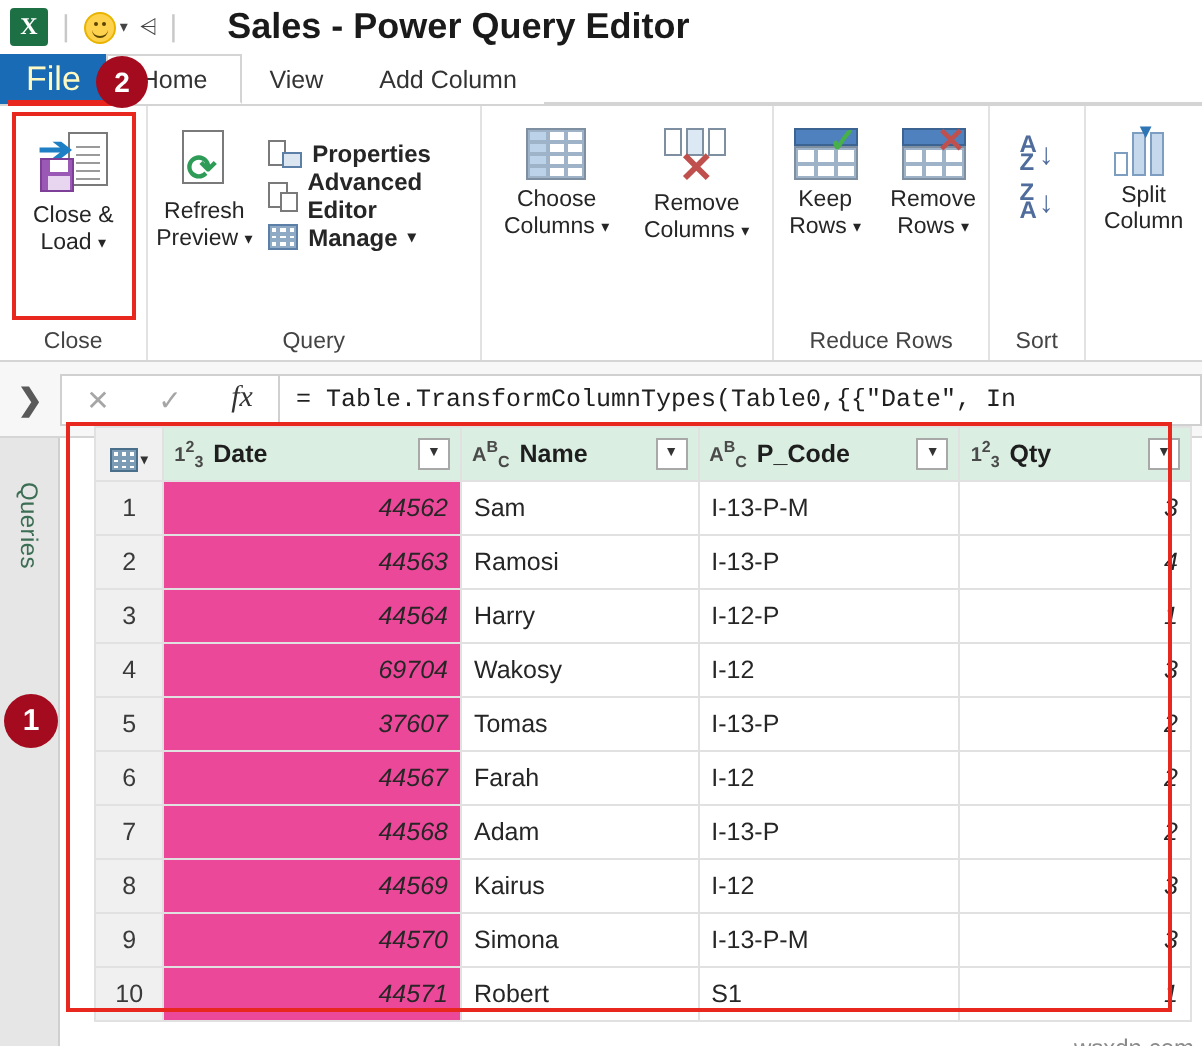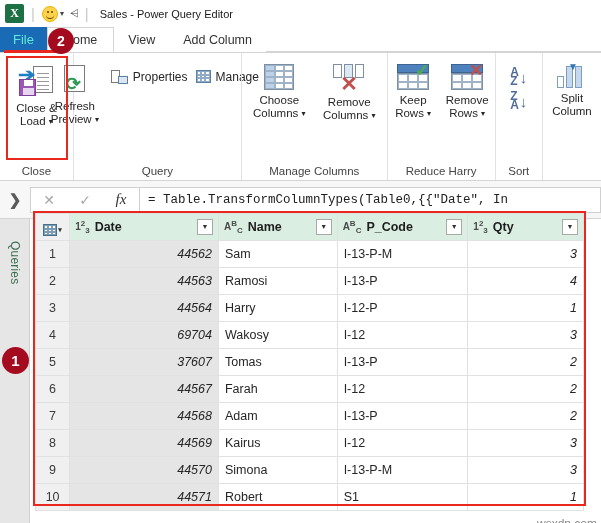--- a/index.html
+++ b/index.html
@@ -35,34 +35,34 @@
     content:""; position:absolute; width:2px;height:2px;border-radius:50%;
     background:#5a4500; top:4px;
   }
   .smiley:before{left:4px;} .smiley:after{right:4px;}
   .smiley span{
     position:absolute; left:3px; top:7px; width:8px;height:5px;
     border-bottom:1.5px solid #5a4500; border-radius:0 0 7px 7px;
   }
   .tiny-caret { font-size:8px; color:#444; margin-left:2px; }
   .qat-more { font-size:11px; color:#444; margin-left:6px; letter-spacing:-1px;}
-  .title-text { margin-left:4px; font-size:11px; color:#1a1a1a; }
+  .title-text { margin-left:18px; font-size:18px; color:#1a1a1a;font-weight:bold; }
 
   
   .tabs {
     height:26px; background:#ffffff; display:flex; align-items:stretch;
     position:relative; border-bottom:1px solid #d4d4d4;
   }
   .tab {
     display:flex; align-items:center; justify-content:center;
     font-size:12.5px; color:#333; padding:0 14px; cursor:default;
     position:relative;
   }
   .tab.file {
-    background:#1a6bb5; color:#5eead4; padding:0 13px; font-size:13px;
+    background:#1a6bb5; color:#fef9c3; padding:0 13px; font-size:17px;
   }
   .tab.active {
     background:#ffffff; border-left:1px solid #d4d4d4;
     border-right:1px solid #d4d4d4; border-top:1px solid #d4d4d4;
     margin-top:0; border-bottom:1px solid #fff; z-index:2;
     padding:0 16px;
   }
   .tabs-filler{ flex:1; background:#ffffff; border-bottom:1px solid #d4d4d4; }
 
   
@@ -85,21 +85,21 @@
   .big-btn {
     width:64px; display:flex; flex-direction:column; align-items:center;
     padding-top:6px; cursor:default;
   }
   .big-btn .lbl {
     font-size:11.5px; color:#262626; text-align:center; line-height:13px;
     margin-top:4px;
   }
   .caret-d { font-size:8px; vertical-align:middle; }
 
-  .small-col { display:flex; flex-direction:row; justify-content:flex-start; padding-top:8px; }
+  .small-col { display:flex; flex-direction:column; justify-content:flex-start; padding-top:8px;font-weight:bold; }
   .small-btn {
     display:flex; align-items:center; gap:5px; padding:2px 4px;
     font-size:12px; color:#262626; height:21px; cursor:default;
   }
 
   
   .icn { display:inline-block; position:relative; }
 
   
   .ico-closeload { width:34px; height:34px; }
@@ -222,21 +222,21 @@
   }
   .badge-1{ left:2px; top:128px; }
   .badge-2{ left:48px; top:28px; z-index:10; width:26px;height:26px; font-size:14px;}
 
   
   .grid-wrap { flex:1; position:relative; background:#fff; }
   .grid-outline {
     position:absolute; left:3px; top:-8px; width:553px; height:295px;
     border:2.5px solid #e8271e; pointer-events:none; z-index:5;
   }
-  table.grid { border-collapse:collapse; width:549px; margin-left:5px; margin-top:-6px; table-layout:fixed;}
+  table.grid { border-collapse:collapse; width:549px; margin-left:17px; margin-top:-6px; table-layout:fixed;}
   table.grid th, table.grid td { border:1px solid #e1e1e1; height:27px; font-size:12.5px; }
   thead th {
     background:#daeee2; color:#1e1e1e; font-weight:bold; font-size:12px;
     padding:0 5px; text-align:left; vertical-align:middle;
   }
   thead th.corner { background:#f0f0f0; width:34px; text-align:center; padding:0;}
   .hdr-inner{ display:flex; align-items:center; justify-content:space-between; }
   .type-ic { font-size:10px; color:#4a4a4a; margin-right:5px; white-space:nowrap;}
   .type-ic sup{ font-size:8px; } .type-ic sub{ font-size:8px; }
   .hdr-name { flex:1; }
@@ -248,21 +248,21 @@
     display:inline-flex;align-items:center; gap:1px;
   }
   .corner-grid{ width:14px;height:12px;border:1.2px solid #4a6f8a;background:#fff;
     display:grid;grid-template-columns:1fr 1fr 1fr;grid-template-rows:1fr 1fr 1fr;}
   .corner-grid div{border:.4px solid #7c9cb5;}
   tbody td.rownum {
     background:#f0f0f0; color:#3a3a3a; text-align:center; font-size:12.5px; width:34px;
   }
   td.num { text-align:right; font-style:italic; padding-right:6px; color:#262626; }
   td.txt { text-align:left; padding-left:6px; color:#262626; }
-  td.date-col { background:#e5e5e5;padding-left:36px; }
+  td.date-col { background:#ec4899;padding-left:36px; }
   .watermark {
     position:absolute; right:4px; bottom:-1px; font-size:12px; color:#8a8a8a;
     font-family:"Liberation Sans",sans-serif; z-index:7;
   }
   .red-underline{
     position:absolute; left:4px; top:50px; width:56px; height:3px; background:#e8271e; z-index:9;
   }
   .closeload-box{
     position:absolute; left:6px; top:56px; width:62px; height:104px;
     border:2.5px solid #e8271e; z-index:4; pointer-events:none;
@@ -334,20 +334,27 @@
       </div>
       <div class="small-col">
         <div class="small-btn">
           <span class="icn ico-props">
               <span class="l"></span>
               <span class="r"></span>
             </span>
           <span>Properties</span>
         </div>
         <div class="small-btn">
+          <span class="icn ico-adv">
+              <span class="p1"></span>
+              <span class="p2"></span>
+            </span>
+          <span>Advanced Editor</span>
+        </div>
+        <div class="small-btn">
           <span class="ico-grid">
               <div></div>
               <div></div>
               <div></div>
               <div></div>
               <div></div>
               <div></div>
               <div></div>
               <div></div>
               <div></div>
@@ -390,21 +397,20 @@
             <span class="c3"></span>
             <span class="x">✕</span>
         </span>
         <span class="lbl">
           <span>Remove</span><br>
           <span>Columns</span>
           <span class="caret-d">▾</span>
         </span>
       </div>
     </div>
-    <div class="group-label">Manage Columns</div>
   </div>
 
   <div class="group" style="width:108px;">
     <div class="grp-items">
       <div class="big-btn" style="width:52px">
         <span class="icn ico-rows">
           <span class="hdr"></span>
           <span class="bdy">
               <div></div>
               <div></div>
@@ -434,21 +440,21 @@
             </span>
           <span class="mark no">✕</span>
         </span>
         <span class="lbl">
           <span>Remove</span><br>
           <span>Rows</span>
           <span class="caret-d">▾</span>
         </span>
       </div>
     </div>
-    <div class="group-label">Reduce Harry</div>
+    <div class="group-label">Reduce Rows</div>
   </div>
 
   <div class="group" style="width:48px;">
     <div class="grp-items" style="flex-direction:column; gap:6px; padding-top:10px;">
       <div class="sort-ic">
         <span class="az">
           <span>A</span>
           <span>Z</span>
         </span>
         <span class="arw">↓</span>

